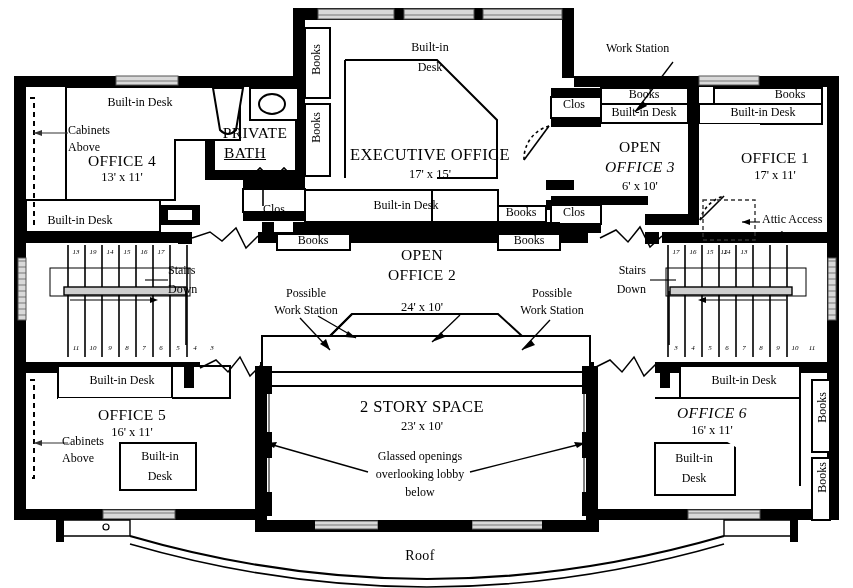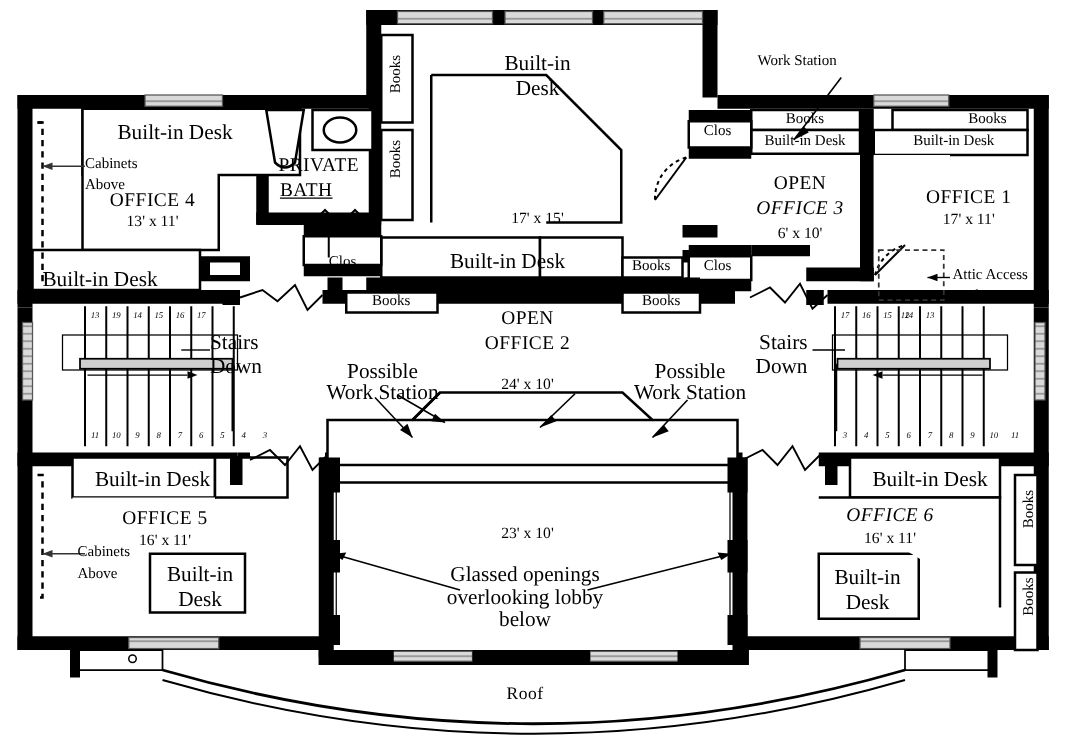--- a/index.html
+++ b/index.html
@@ -4,21 +4,21 @@
 <title>Second Floor Plan</title>
 <style>
   html,body{margin:0;padding:0;background:#ffffff;}
   body{font-family:"Liberation Serif", serif;}
   #plan{position:relative;width:853px;height:588px;background:#ffffff;overflow:hidden;}
   #svgplan{position:absolute;left:0;top:0;width:853px;height:588px;}
   .lbl{position:absolute;color:#000;text-align:center;line-height:1.12;white-space:nowrap;}
   .room-name{font-size:15.5px;letter-spacing:.4px;}
   .room-name.big{font-size:16.5px;}
   .dim{font-size:12.5px;}
-  .feat{font-size:17px;}
+  .feat{font-size:12px;}
   .feat.sm{font-size:12px;}
   .tiny{font-size:7px;font-style:italic;}
   .vert{writing-mode:vertical-rl;transform:rotate(180deg);}
   .ctrx{transform:translateX(-50%);}
 </style>
 </head>
 <body>
 
 <div id="plan">
 
@@ -308,20 +308,21 @@
   <div class="lbl dim ctrx" style="left:122px;top:170px;">13' x 11'</div>
   <div class="lbl feat ctrx" style="left:140px;top:96px;">Built-in Desk</div>
   <div class="lbl feat ctrx" style="left:80px;top:214px;">Built-in Desk</div>
   <div class="lbl feat sm" style="left:68px;top:124px;">Cabinets</div>
   <div class="lbl feat sm" style="left:68px;top:141px;">Above</div>
 
   <div class="lbl room-name ctrx" style="left:255px;top:124px;">PRIVATE</div>
   <div class="lbl room-name ctrx" style="left:245px;top:144px;text-decoration:underline;">BATH</div>
   <div class="lbl feat sm ctrx" style="left:274px;top:203px;">Clos</div>
 
+  <div class="lbl room-name big ctrx" style="left:430px;top:146px;">EXECUTIVE OFFICE</div>
   <div class="lbl dim ctrx" style="left:430px;top:167px;">17' x 15'</div>
   <div class="lbl feat ctrx" style="left:430px;top:41px;">Built-in</div>
   <div class="lbl feat ctrx" style="left:430px;top:61px;">Desk</div>
   <div class="lbl feat ctrx" style="left:406px;top:199px;">Built-in Desk</div>
   <div class="lbl feat sm vert" style="left:310px;top:44px;">Books</div>
   <div class="lbl feat sm vert" style="left:310px;top:112px;">Books</div>
   <div class="lbl feat sm ctrx" style="left:521px;top:206px;">Books</div>
   <div class="lbl feat sm ctrx" style="left:313px;top:234px;">Books</div>
   <div class="lbl feat sm ctrx" style="left:529px;top:234px;">Books</div>
 
@@ -396,20 +397,21 @@
   <div class="lbl feat sm" style="left:62px;top:452px;">Above</div>
 
   <div class="lbl room-name ctrx" style="left:712px;top:404px;font-style:italic;">OFFICE 6</div>
   <div class="lbl dim ctrx" style="left:712px;top:423px;">16' x 11'</div>
   <div class="lbl feat ctrx" style="left:744px;top:374px;">Built-in Desk</div>
   <div class="lbl feat ctrx" style="left:694px;top:452px;">Built-in</div>
   <div class="lbl feat ctrx" style="left:694px;top:472px;">Desk</div>
   <div class="lbl feat sm vert" style="left:816px;top:392px;">Books</div>
   <div class="lbl feat sm vert" style="left:816px;top:462px;">Books</div>
 
+  <div class="lbl room-name big ctrx" style="left:422px;top:398px;">2 STORY SPACE</div>
   <div class="lbl dim ctrx" style="left:422px;top:419px;">23' x 10'</div>
   <div class="lbl feat ctrx" style="left:420px;top:450px;">Glassed openings</div>
   <div class="lbl feat ctrx" style="left:420px;top:468px;">overlooking lobby</div>
   <div class="lbl feat ctrx" style="left:420px;top:486px;">below</div>
 
   <div class="lbl room-name ctrx" style="left:420px;top:548px;font-size:14px;">Roof</div>
 
 </div>
 
 </body></html>

